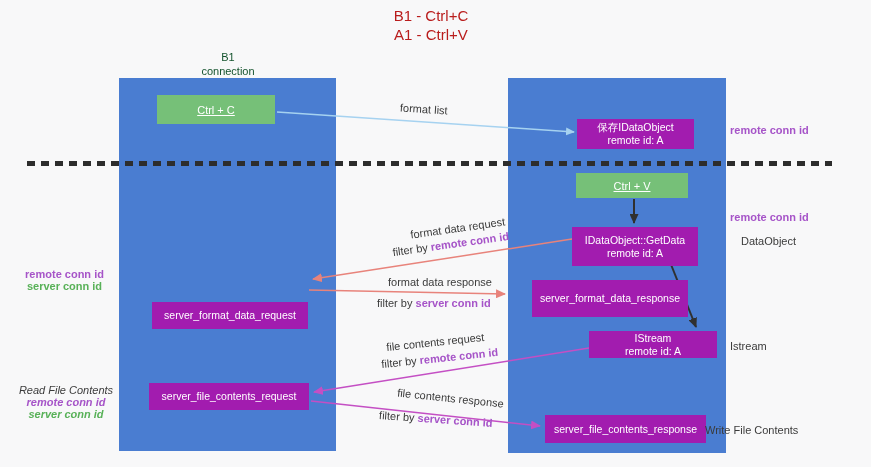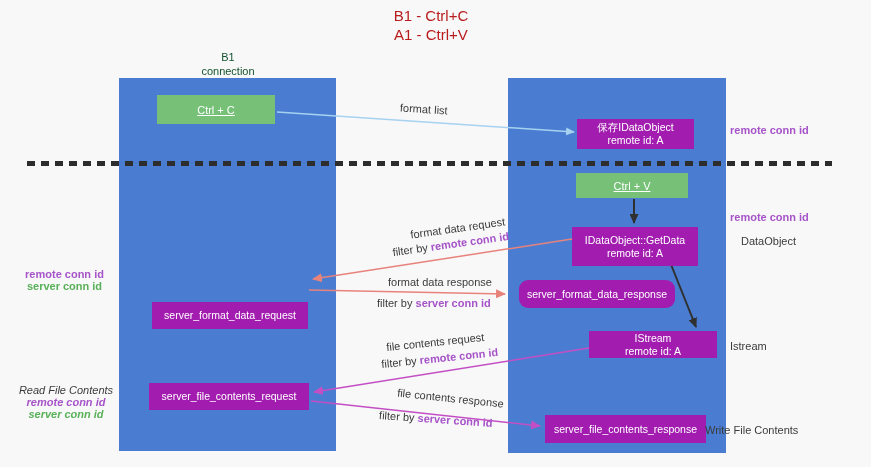--- a/index.html
+++ b/index.html
@@ -86,21 +86,21 @@
 
   <div class="node orange" style="left:572px;top:227px;width:126px;height:39px;">
     <div>IDataObject::GetData</div>
     <div>remote id: A</div>
   </div>
 
   <div class="node orange" style="left:152px;top:268px;width:156px;height:27px;margin-top:34px;">
     <div>server_format_data_request</div>
   </div>
 
-  <div class="node orange" style="left:519px;top:280px;width:156px;height:28px;border-radius:9px;">
+  <div class="node orange" style="left:532px;top:280px;width:156px;height:37px;">
     <div>server_format_data_response</div>
   </div>
 
   <div class="node orange" style="left:589px;top:331px;width:128px;height:27px;">
     <div>IStream</div>
     <div>remote id: A</div>
   </div>
 
   <div class="node orange" style="left:149px;top:383px;width:160px;height:27px;">
     <div>server_file_contents_request</div>

